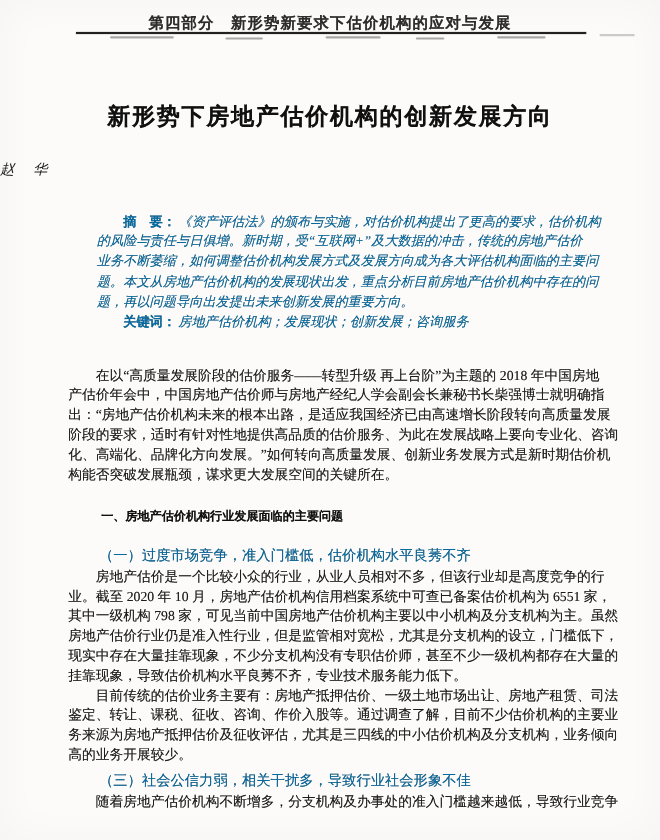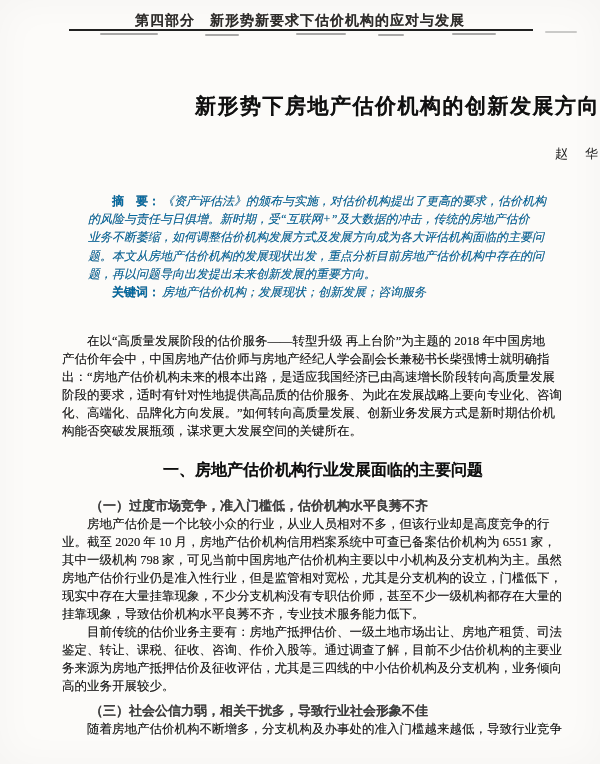--- a/index.html
+++ b/index.html
@@ -26,28 +26,29 @@
     text-shadow:0 0 0.6px rgba(46,44,42,.55);
   }
   .header-rule{
     position:absolute;top:29px;left:69px;width:464px;height:2px;
     background:#212121;
   }
   .artifact{position:absolute;background:rgba(35,35,35,.38);border-radius:1px;}
   
   .doc-title{
     position:absolute;top:92px;left:0;width:100%;
-    text-align:right;
+    text-align:center;
     font-family:"DejaVu Sans","Liberation Sans",sans-serif;
     font-weight:700;font-size:21px;letter-spacing:1.5px;color:#101010;
     text-shadow:0 0 0.5px rgba(0,0,0,.6);
   }
   .author{
     position:absolute;top:145px;left:0;width:100%;
-    text-align:right;font-size:13px;letter-spacing:2px;color:#222;
+    text-align:left;font-size:13px;letter-spacing:2px;color:#222;
+    font-style:italic;
   }
   
   .abstract{
     position:absolute;top:192px;left:88px;width:450px;
     font-size:12px;line-height:18.2px;font-style:italic;color:#0369a1;
     text-shadow:0 0 0.4px rgba(0,0,0,.4);
   }
   .abstract .tline{white-space:nowrap;}
   .abs-first,.kw-line{padding-left:24px;white-space:nowrap;}
   .abs-label,.kw-label{
@@ -60,30 +61,29 @@
     position:absolute;top:332px;left:62px;width:492px;
     font-size:12.5px;line-height:18px;color:#1b1b1b;
     text-shadow:0 0 0.35px rgba(0,0,0,.45);
   }
   .tline{white-space:nowrap;}
   .para > .tline:first-child{padding-left:25px;}
   .section-heading{
     margin-top:19px;margin-bottom:16px;
     padding-left:30px;
     font-family:"DejaVu Sans","Liberation Sans",sans-serif;
-    font-weight:700;font-size:16px;line-height:22px;color:#0f0f0f;
+    font-weight:700;font-size:11px;line-height:22px;color:#0f0f0f;
     white-space:nowrap;
     text-shadow:0 0 0.5px rgba(0,0,0,.55);
-    text-align:center;
   }
   .sub-heading{
     margin-top:7px;
     padding-left:28px;
     font-family:"DejaVu Sans","Liberation Sans",sans-serif;
-    font-weight:700;font-size:13px;line-height:18px;color:#404040;
+    font-weight:400;font-size:13px;line-height:18px;color:#0369a1;
     white-space:nowrap;
     text-shadow:0 0 0.45px rgba(0,0,0,.5);
   }
 </style>
 </head>
 <body>
 
 <div class="page">
 
   <div class="running-header">第四部分　新形势新要求下估价机构的应对与发展</div>

